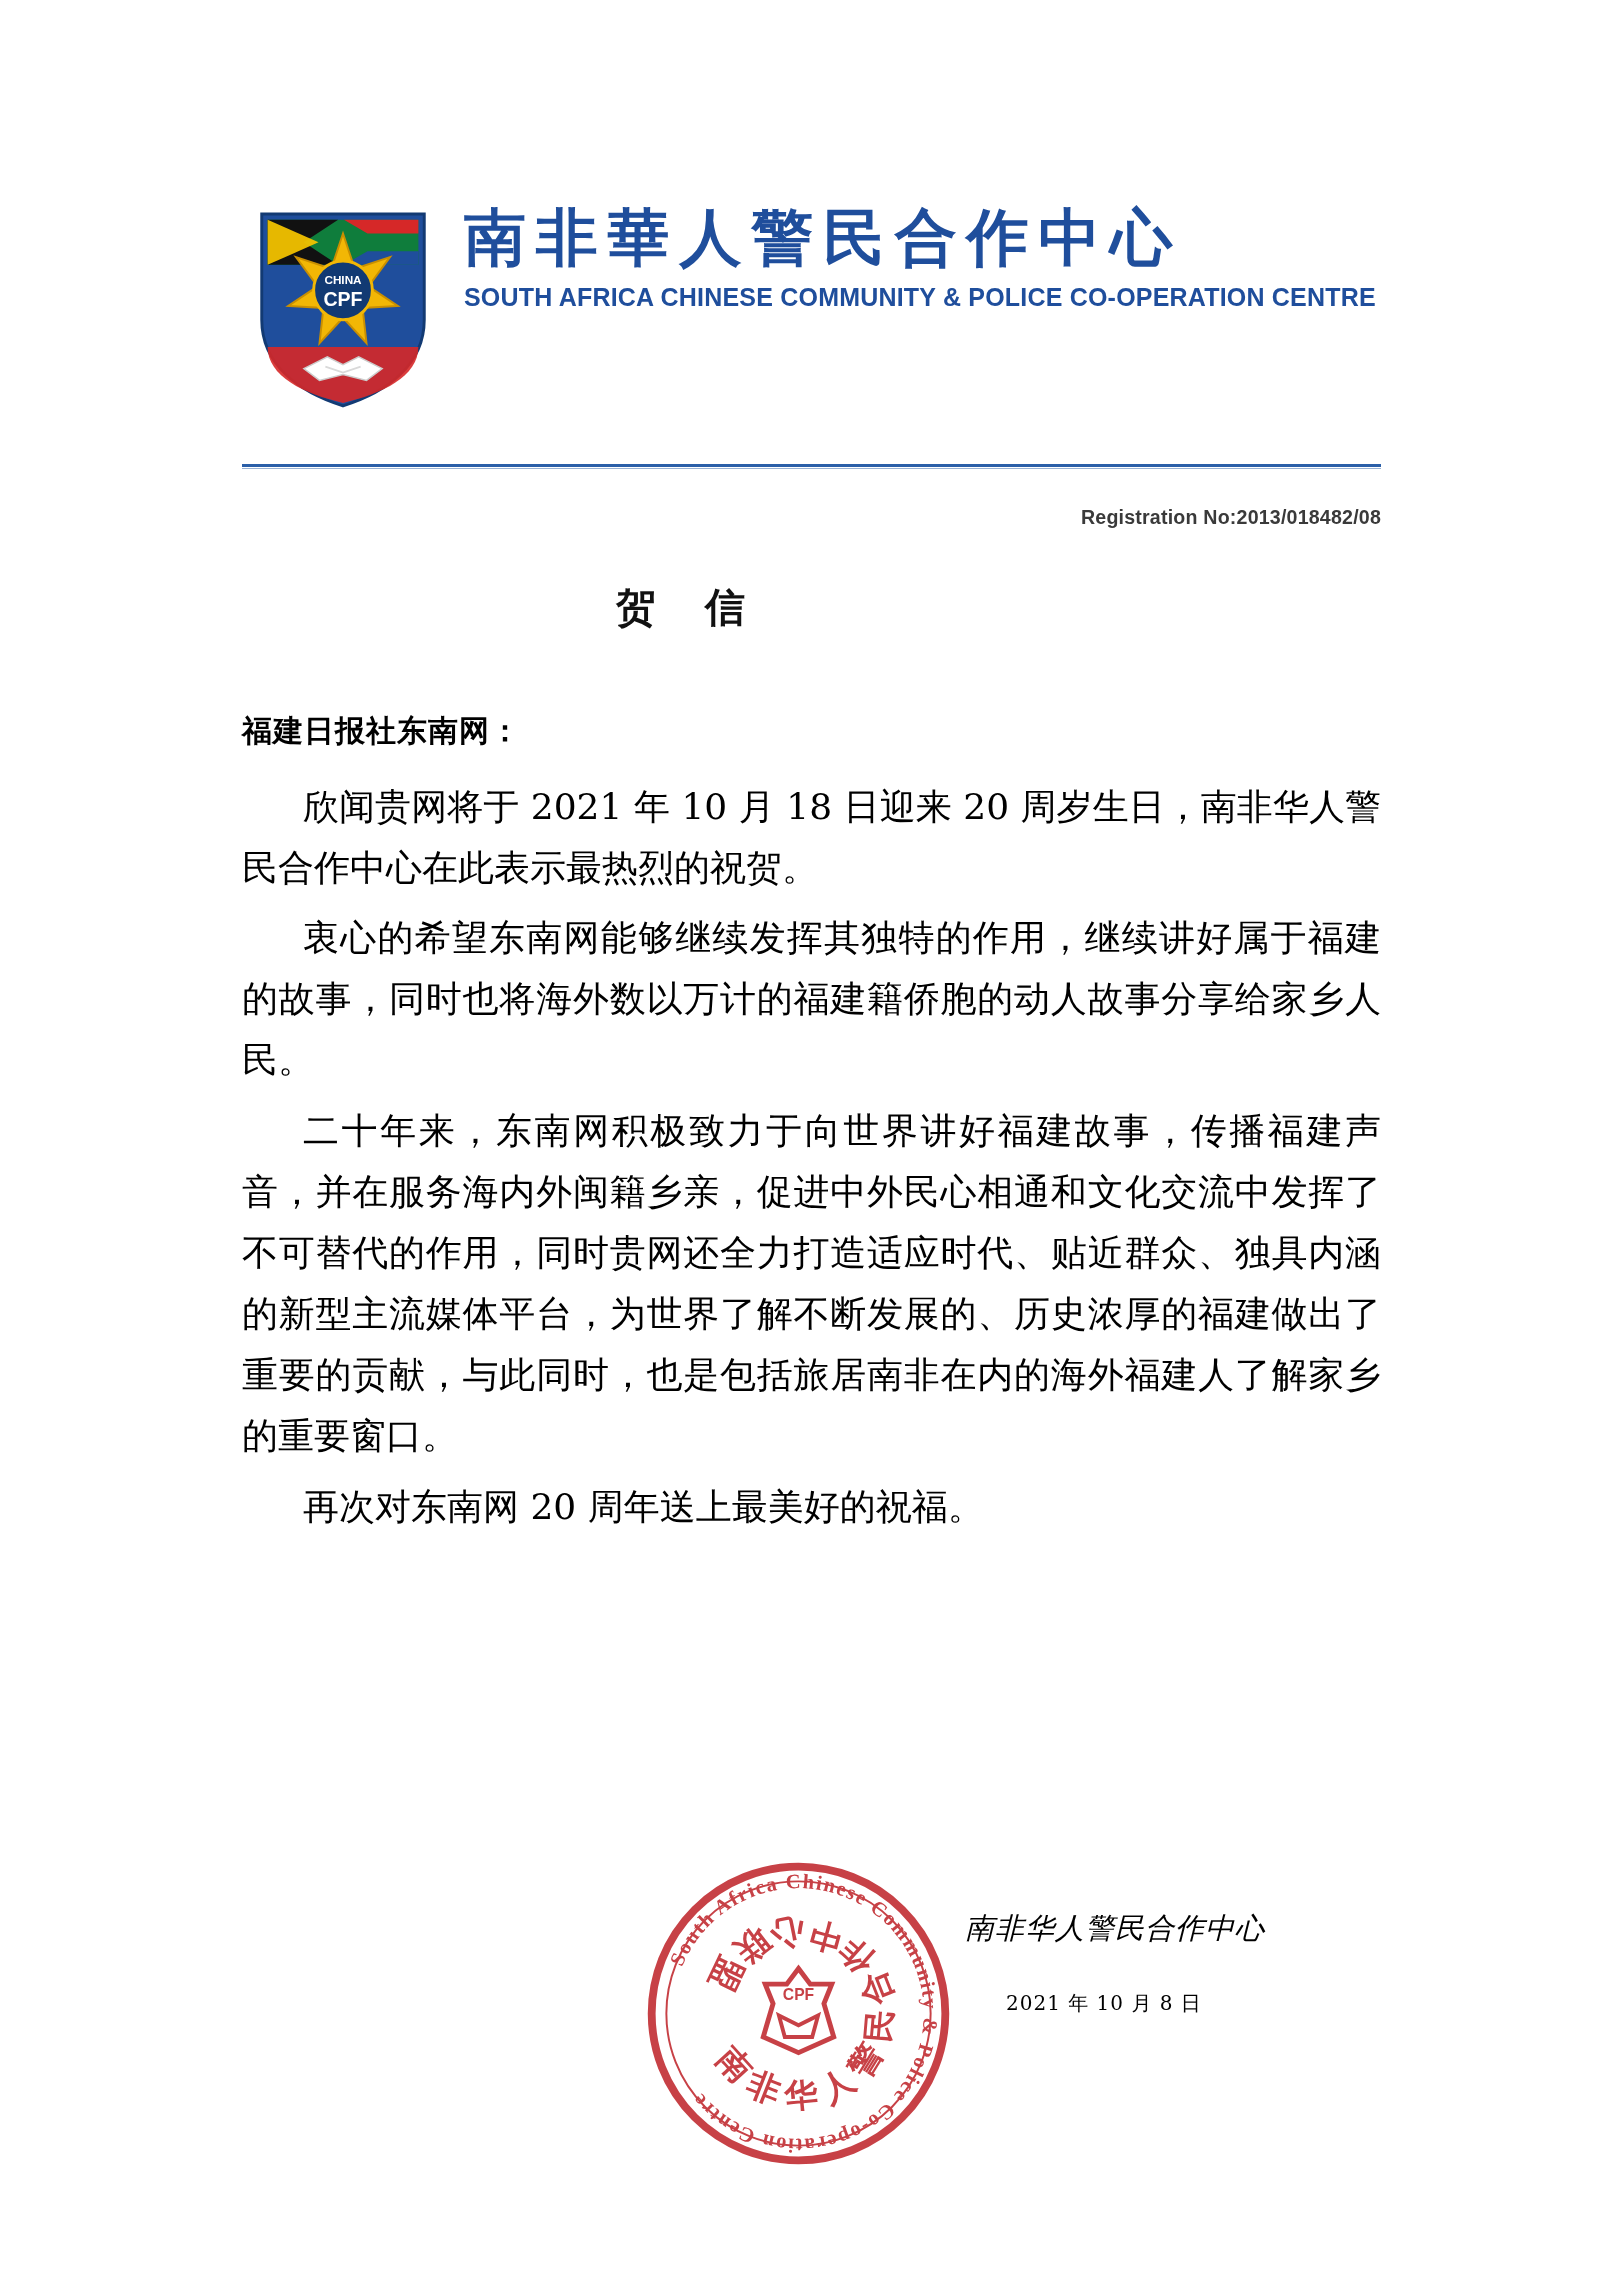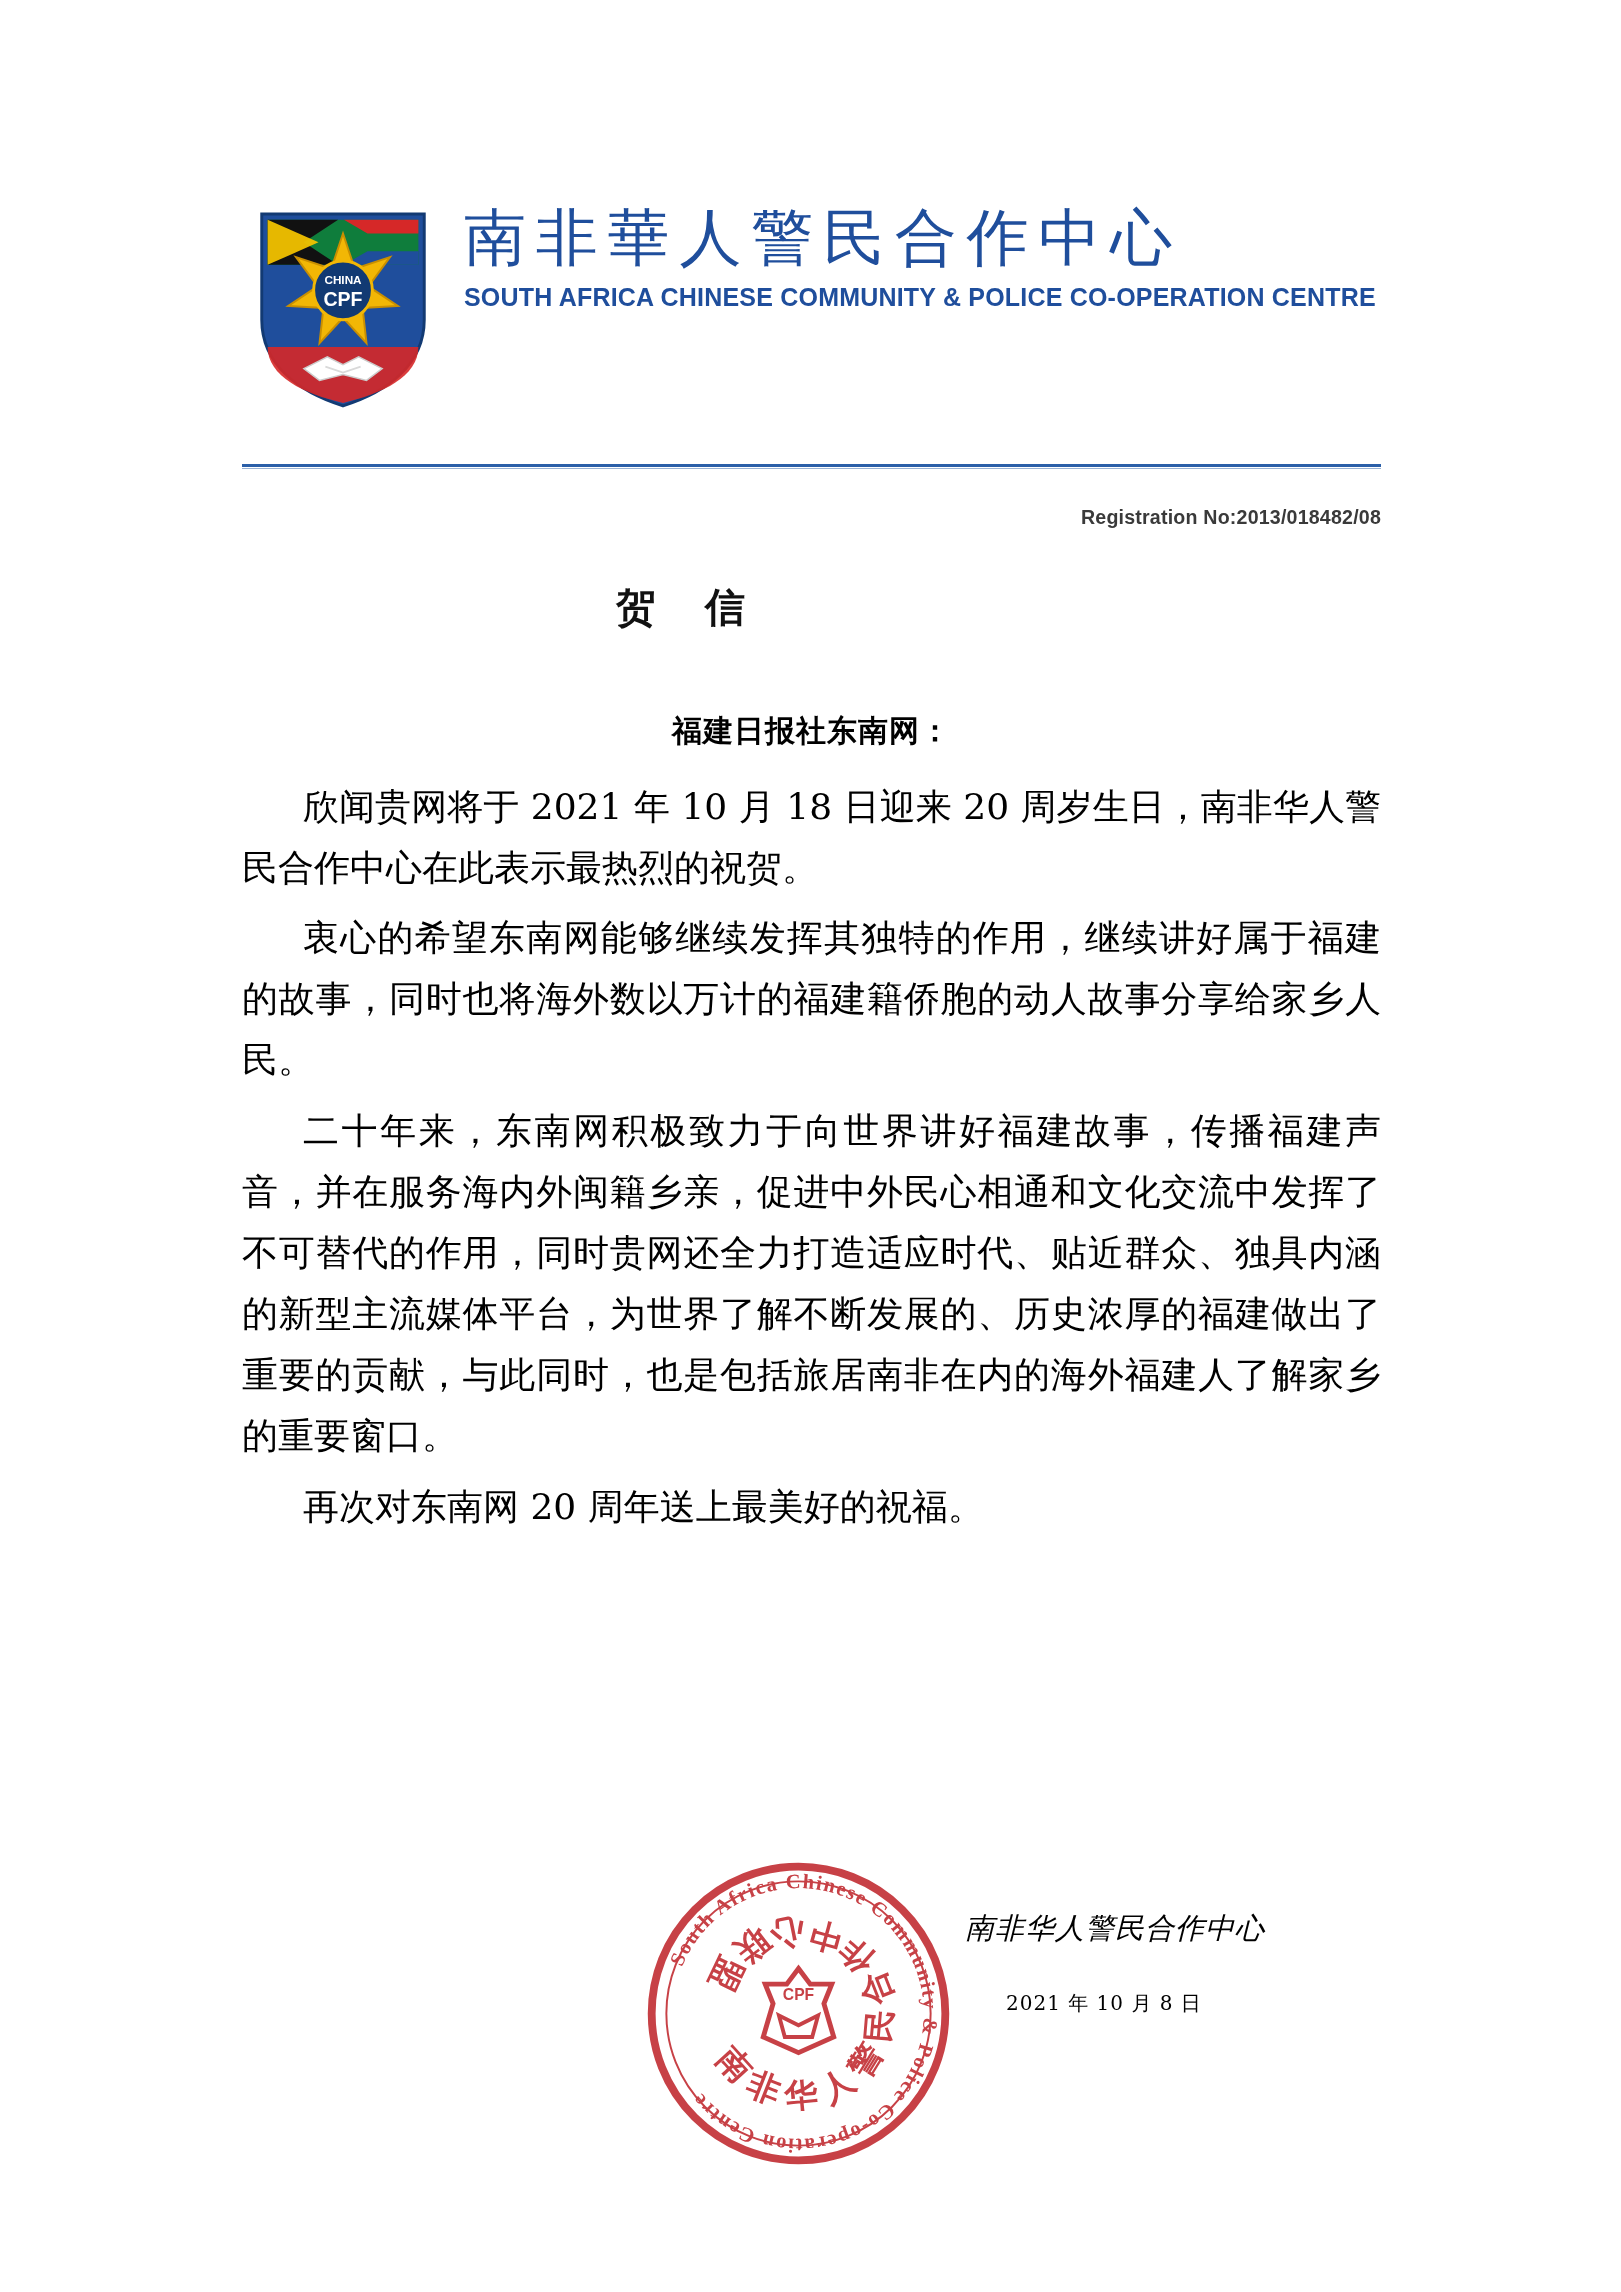--- a/index.html
+++ b/index.html
@@ -45,21 +45,21 @@
 
   .org-names {
     position: absolute;
     left: 214px;
     top: 9.8px;
     width: 921px;
   }
 
   .org-cn {
     font-family: "DejaVu Sans", "Liberation Sans", sans-serif;
-    font-weight: normal;
+    font-weight: bold;
     font-size: 62px;
     letter-spacing: 9.8px;
     color: #1f4e9c;
     line-height: 1.15;
     white-space: nowrap;
   }
 
   .org-en {
     margin-top: 9.8px;
     font-family: "Liberation Sans", "DejaVu Sans", sans-serif;
@@ -125,21 +125,20 @@
     width: 1139px;
   }
 
   .salutation {
     font-family: "DejaVu Sans", "Liberation Sans", sans-serif;
     font-weight: bold;
     font-size: 30px;
     letter-spacing: 1px;
     margin: 0 0 23.5px 0;
     color: #000;
-    text-align: center;
   }
 
   .para {
     font-family: "DejaVu Serif", "Liberation Serif", serif;
     font-size: 36px;
     line-height: 61px;
     text-align: justify;
     text-justify: inter-ideograph;
     text-indent: 61px;
     margin: 0 0 9.8px 0;

